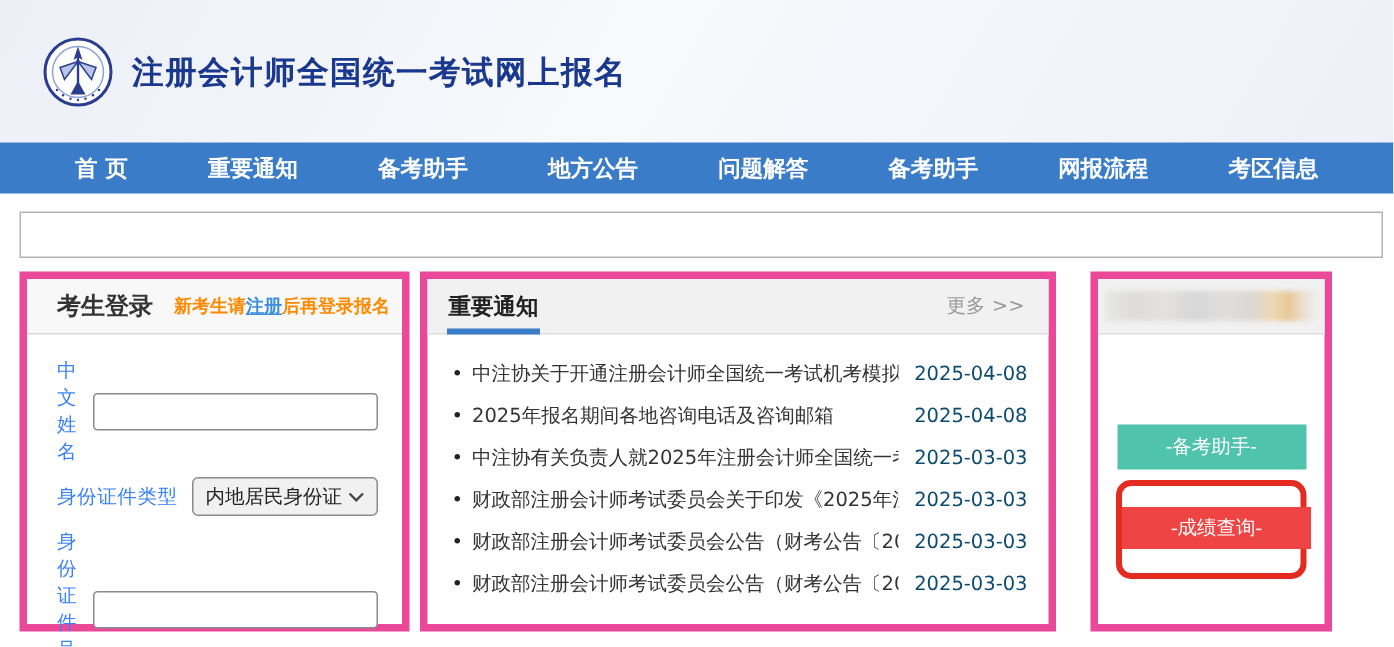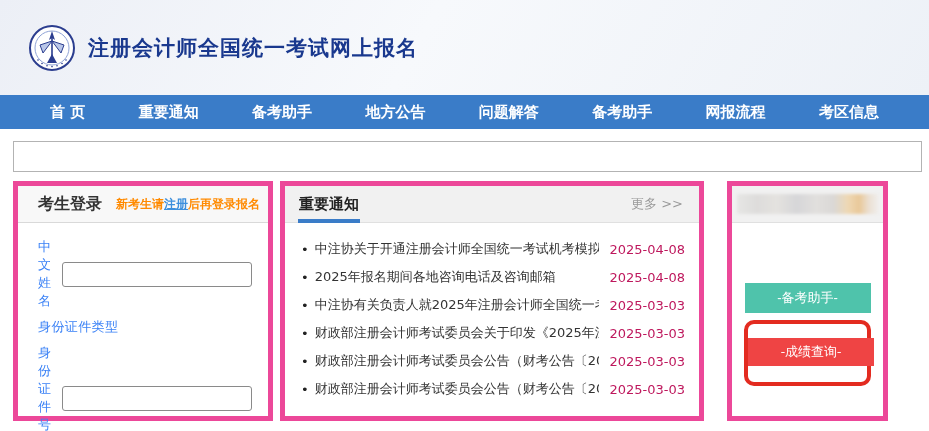--- a/index.html
+++ b/index.html
@@ -48,21 +48,21 @@
   
   .notice-header { position:relative; height:37px; background:#f1f1f1;
     border-bottom:1px solid #e0e0e0; display:flex; align-items:center; padding:0 16px 0 14px; }
   .notice-title { font-size:15px; font-weight:bold; color:#222; }
   .blue-bar { position:absolute; left:13px; bottom:-1px; width:62px; height:4px; background:#3a7cc8; }
   .more-link { margin-left:auto; color:#999; font-size:13px; text-decoration:none; }
   .notice-list { list-style:none; padding:12px 14px 0 16px; }
   .notice-list li { display:flex; align-items:center; height:28px; font-size:13px; color:#333; cursor:pointer; }
   .bullet { color:#222; margin-right:6px; font-size:13px; }
   .notice-text { flex:1; white-space:nowrap; overflow:hidden; }
-  .notice-date { color:#be185d; margin-left:10px; font-size:13px; white-space:nowrap; }
+  .notice-date { color:#0c4a6e; margin-left:10px; font-size:13px; white-space:nowrap; }
 
   
   .side-header { height:37px; background:#f1f1f1; border-bottom:1px solid #e0e0e0;
     display:flex; align-items:center; justify-content:center; }
   .mosaic { width:142px; height:20px; border-radius:2px; filter:blur(1.5px);
     background:linear-gradient(90deg,#e6e6e4 0%,#dddcdb 14%,#e4e2df 28%,#d6d6d8 42%,
       #e1dfdd 56%,#dad8d6 68%,#eed8b4 78%,#e9c899 86%,#ebe0d3 93%,#f0efee 100%); }
   .side-body { text-align:center; }
   .prep-btn { margin-top:60px; width:126px; height:30px; background:#4fc3ab; color:#fff;
     border:none; font-size:13px; cursor:pointer; }
@@ -114,20 +114,26 @@
       <span class="login-title">考生登录</span>
       <span class="login-notice"><span>新考生请</span><a href="#">注册</a><span>后再登录报名</span></span>
     </div>
     <div class="login-form">
       <div class="form-row">
         <span class="form-label">中文姓名</span>
         <input class="text-input" type="text" style="">
       </div>
       <div class="form-row">
         <span class="form-label">身份证件类型</span>
+        <div class="select-box">
+          <span class="select-value">内地居民身份证</span>
+          <svg width="11" height="7" viewBox="0 0 11 7">
+            <path d="M1 1 L5.5 5.5 L10 1" fill="none" stroke="#444" stroke-width="1.6"></path>
+          </svg>
+        </div>
       </div>
       <div class="form-row">
         <span class="form-label">身份证件号码</span>
         <input class="text-input" type="text" style="">
       </div>
 
     </div>
   </div>
 
   <div class="panel panel-notices">

